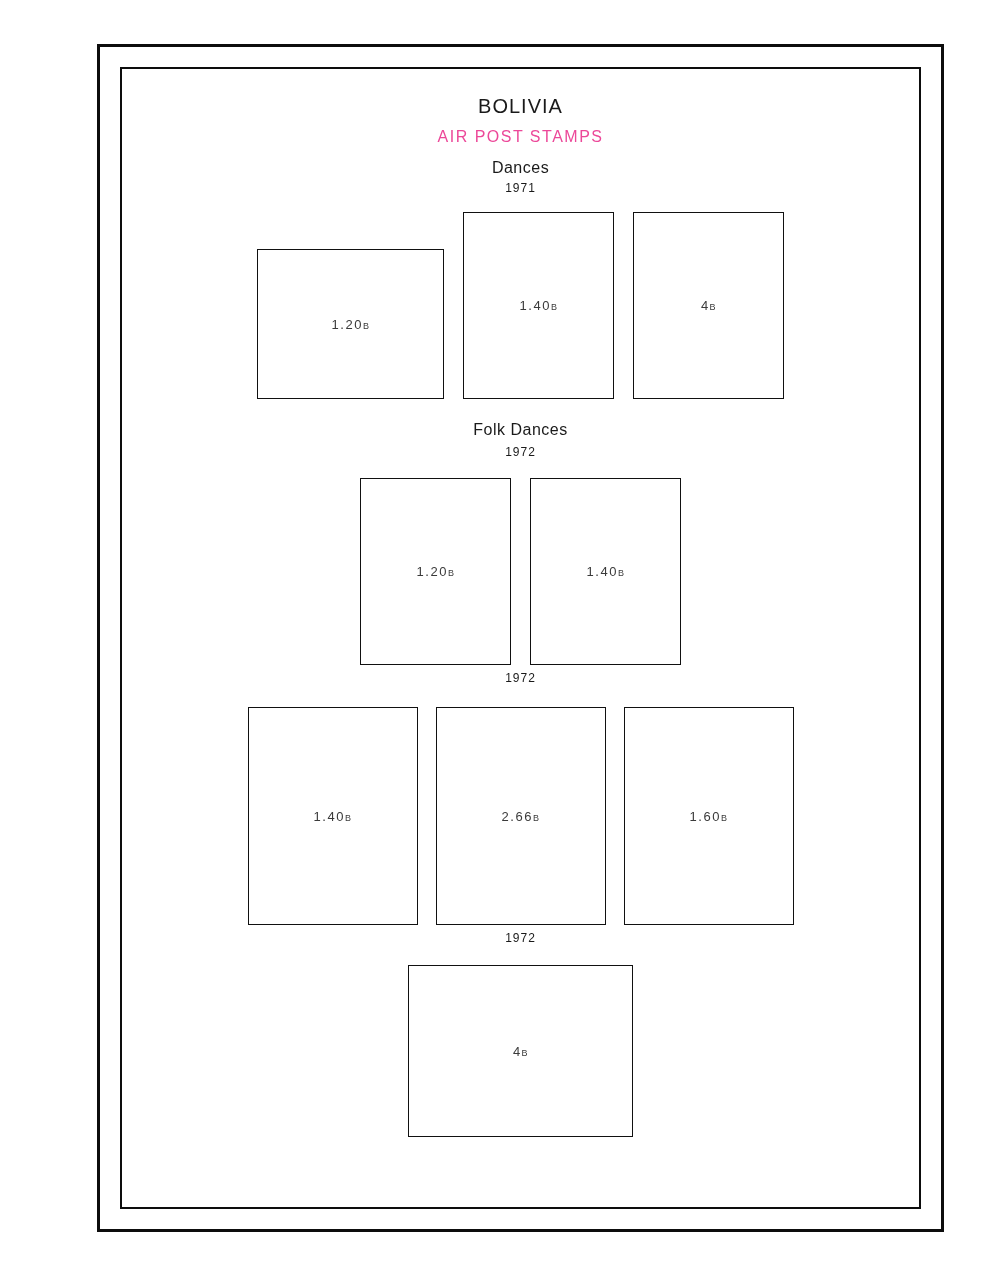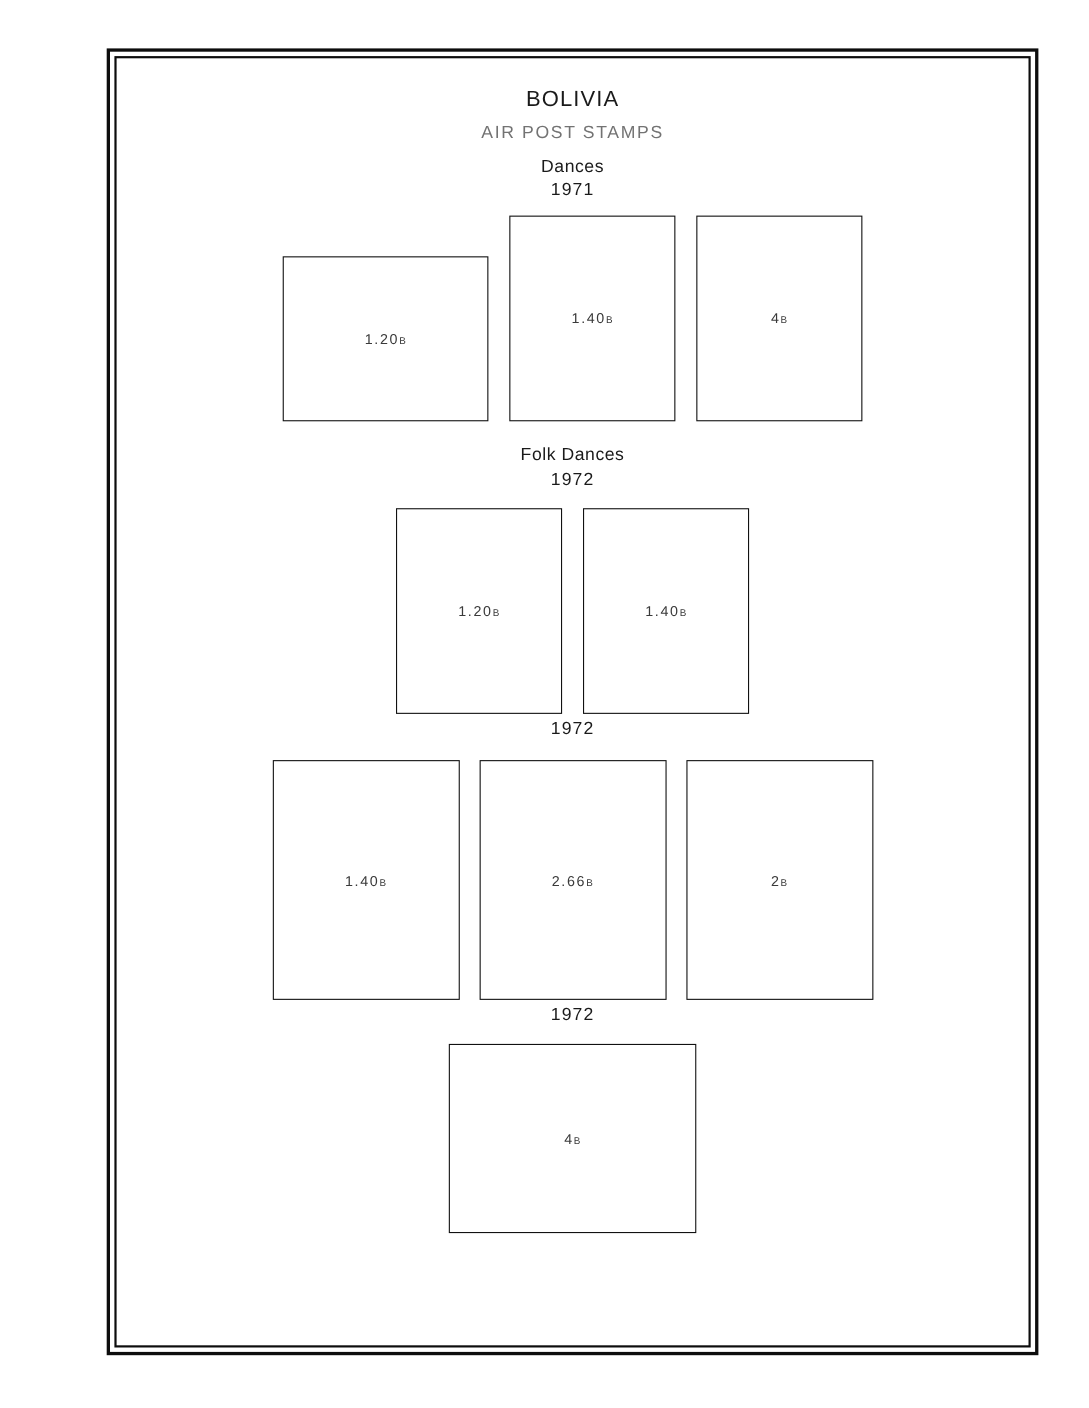--- a/index.html
+++ b/index.html
@@ -15,21 +15,21 @@
     color: #1f1f1f;
   }
   .frame {
     position: absolute;
     left: 97px;
     top: 44px;
     width: 847px;
     height: 1188px;
     border: 3px solid #0d0d0d;
     box-sizing: border-box;
-    padding: 4px;
+    padding: 20px;
     background: #ffffff;
   }
   .frame-inner {
     width: 100%;
     height: 100%;
     border: 2px solid #0d0d0d;
     box-sizing: border-box;
     overflow: hidden;
     text-align: center;
   }
@@ -40,32 +40,32 @@
     margin: 26px 0 0 0;
     font-weight: normal;
     color: #1a1a1a;
   }
   .page-subtitle {
     font-size: 16px;
     line-height: 19px;
     letter-spacing: 1.5px;
     margin: 9px 0 0 0;
     font-weight: normal;
-    color: #737373;
+    color: #ec4899;
   }
   .section-title {
     font-size: 16px;
     line-height: 19px;
     letter-spacing: 0.5px;
     margin: 0;
     font-weight: normal;
     color: #1a1a1a;
   }
   .section-year {
-    font-size: 16px;
+    font-size: 12px;
     line-height: 19px;
     letter-spacing: 1px;
     margin: 4px 0 0 0;
     font-weight: normal;
     color: #1a1a1a;
   }
   .s1 .section-title { margin-top: 12px; }
   .s1 .section-year  { margin-top: 2px; }
   .s2 .section-title { margin-top: 21px; }
   .s3 .section-title { margin-top: 19px; }
@@ -147,21 +147,21 @@
     <section class="s3">
       <div class="section-year">1972</div>
       <div class="stamp-row">
         <div class="stamp tall">
           <span class="denom"><span>1.40</span><span class="cur">B</span></span>
         </div>
         <div class="stamp tall">
           <span class="denom"><span>2.66</span><span class="cur">B</span></span>
         </div>
         <div class="stamp tall">
-          <span class="denom"><span>2</span><span class="cur">B</span></span>
+          <span class="denom"><span>1.60</span><span class="cur">B</span></span>
         </div>
       </div>
     </section>
 
     <section class="s4">
       <div class="section-year">1972</div>
       <div class="stamp-row">
         <div class="stamp wide">
           <span class="denom"><span>4</span><span class="cur">B</span></span>
         </div>

